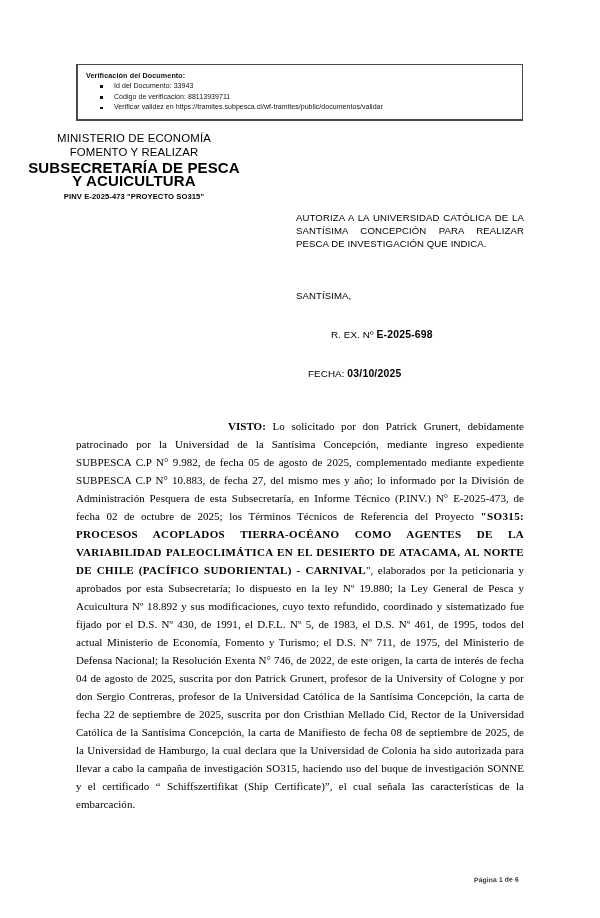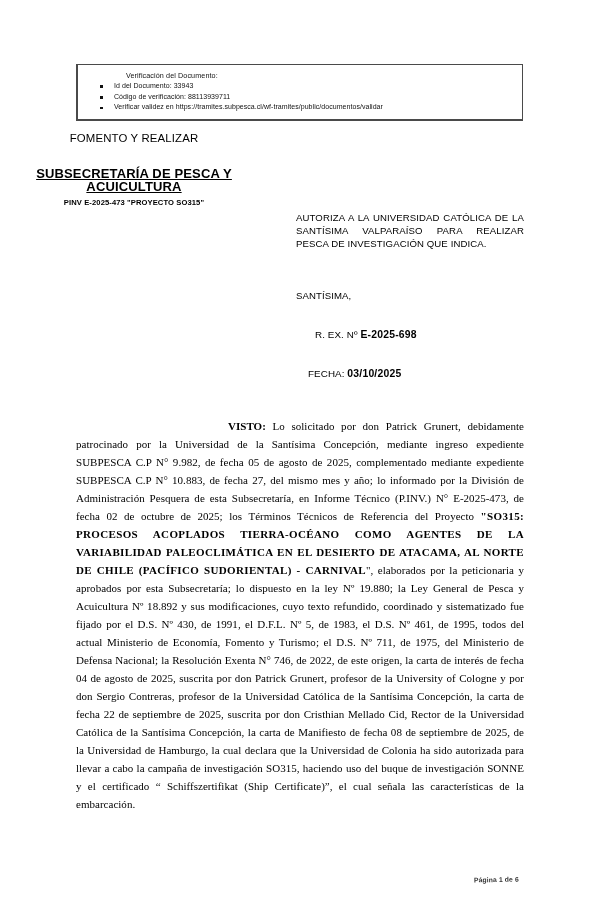--- a/index.html
+++ b/index.html
@@ -31,25 +31,24 @@
     width: 447px;
     box-sizing: border-box;
     border: 1px solid #4a4a4a;
     border-bottom-width: 2px;
     border-left-width: 2px;
     padding: 5px 6px 6px 8px;
     background: #ffffff;
   }
   .verify-title {
     font-size: 7.2px;
-    font-weight: normal;
+    font-weight: bold;
     letter-spacing: 0.1px;
     line-height: 11px;
     color: #111;
-    margin-left: 40px;
   }
   .verify-list {
     margin: 0;
     padding: 0;
     list-style: none;
   }
   .verify-list li {
     font-size: 7px;
     line-height: 10.6px;
     padding-left: 28px;
@@ -81,25 +80,24 @@
     line-height: 14px;
     letter-spacing: 0.15px;
     white-space: nowrap;
   }
   .lh-line2 {
     font-size: 11.4px;
     line-height: 14px;
     letter-spacing: 0.15px;
   }
   .lh-sub {
-    margin-top: 23px;
-    font-size: 13px;
+    margin-top: 3px;
+    font-size: 15px;
     font-weight: bold;
     line-height: 12.5px;
-    text-decoration: underline;
     letter-spacing: 0.15px;
   }
   .lh-pinv {
     margin-top: 5px;
     font-size: 7.6px;
     font-weight: bold;
     letter-spacing: 0.1px;
     line-height: 10px;
     white-space: nowrap;
   }
@@ -119,21 +117,21 @@
 
   .place-line {
     position: absolute;
     left: 296px;
     top: 290px;
     font-size: 9.6px;
     letter-spacing: 0.1px;
   }
   .res-line {
     position: absolute;
-    left: 280px;
+    left: 296px;
     top: 329px;
     font-size: 9.8px;
     letter-spacing: 0.1px;
     padding-left: 35px;
   }
   .res-line b, .fecha-line b {
     font-weight: bold;
     font-size: 10.4px;
     letter-spacing: 0.2px;
   }
@@ -192,26 +190,27 @@
   <div class="verify-box">
     <div class="verify-title">Verificación del Documento:</div>
     <ul class="verify-list">
       <li>Id del Documento: 33943</li>
       <li>Código de verificación: 88113939711</li>
       <li>Verificar validez en https://tramites.subpesca.cl/wf-tramites/public/documentos/validar</li>
     </ul>
   </div>
 
   <div class="letterhead">
+    <div class="lh-line1">MINISTERIO DE ECONOMÍA</div>
     <div class="lh-line2">FOMENTO Y REALIZAR</div>
     <div class="lh-sub">SUBSECRETARÍA DE PESCA Y ACUICULTURA</div>
     <div class="lh-pinv">PINV E-2025-473 "PROYECTO SO315"</div>
   </div>
 
-  <div class="title-block">AUTORIZA A LA UNIVERSIDAD CATÓLICA DE LA SANTÍSIMA VALPARAÍSO PARA REALIZAR PESCA DE INVESTIGACIÓN QUE INDICA.</div>
+  <div class="title-block">AUTORIZA A LA UNIVERSIDAD CATÓLICA DE LA SANTÍSIMA CONCEPCIÓN PARA REALIZAR PESCA DE INVESTIGACIÓN QUE INDICA.</div>
 
   <div class="place-line">SANTÍSIMA,</div>
 
   <div class="res-line">
     <span>R. EX. Nº </span><b>E-2025-698</b>
   </div>
 
   <div class="fecha-line">
     <span>FECHA: </span><b>03/10/2025</b>
   </div>

